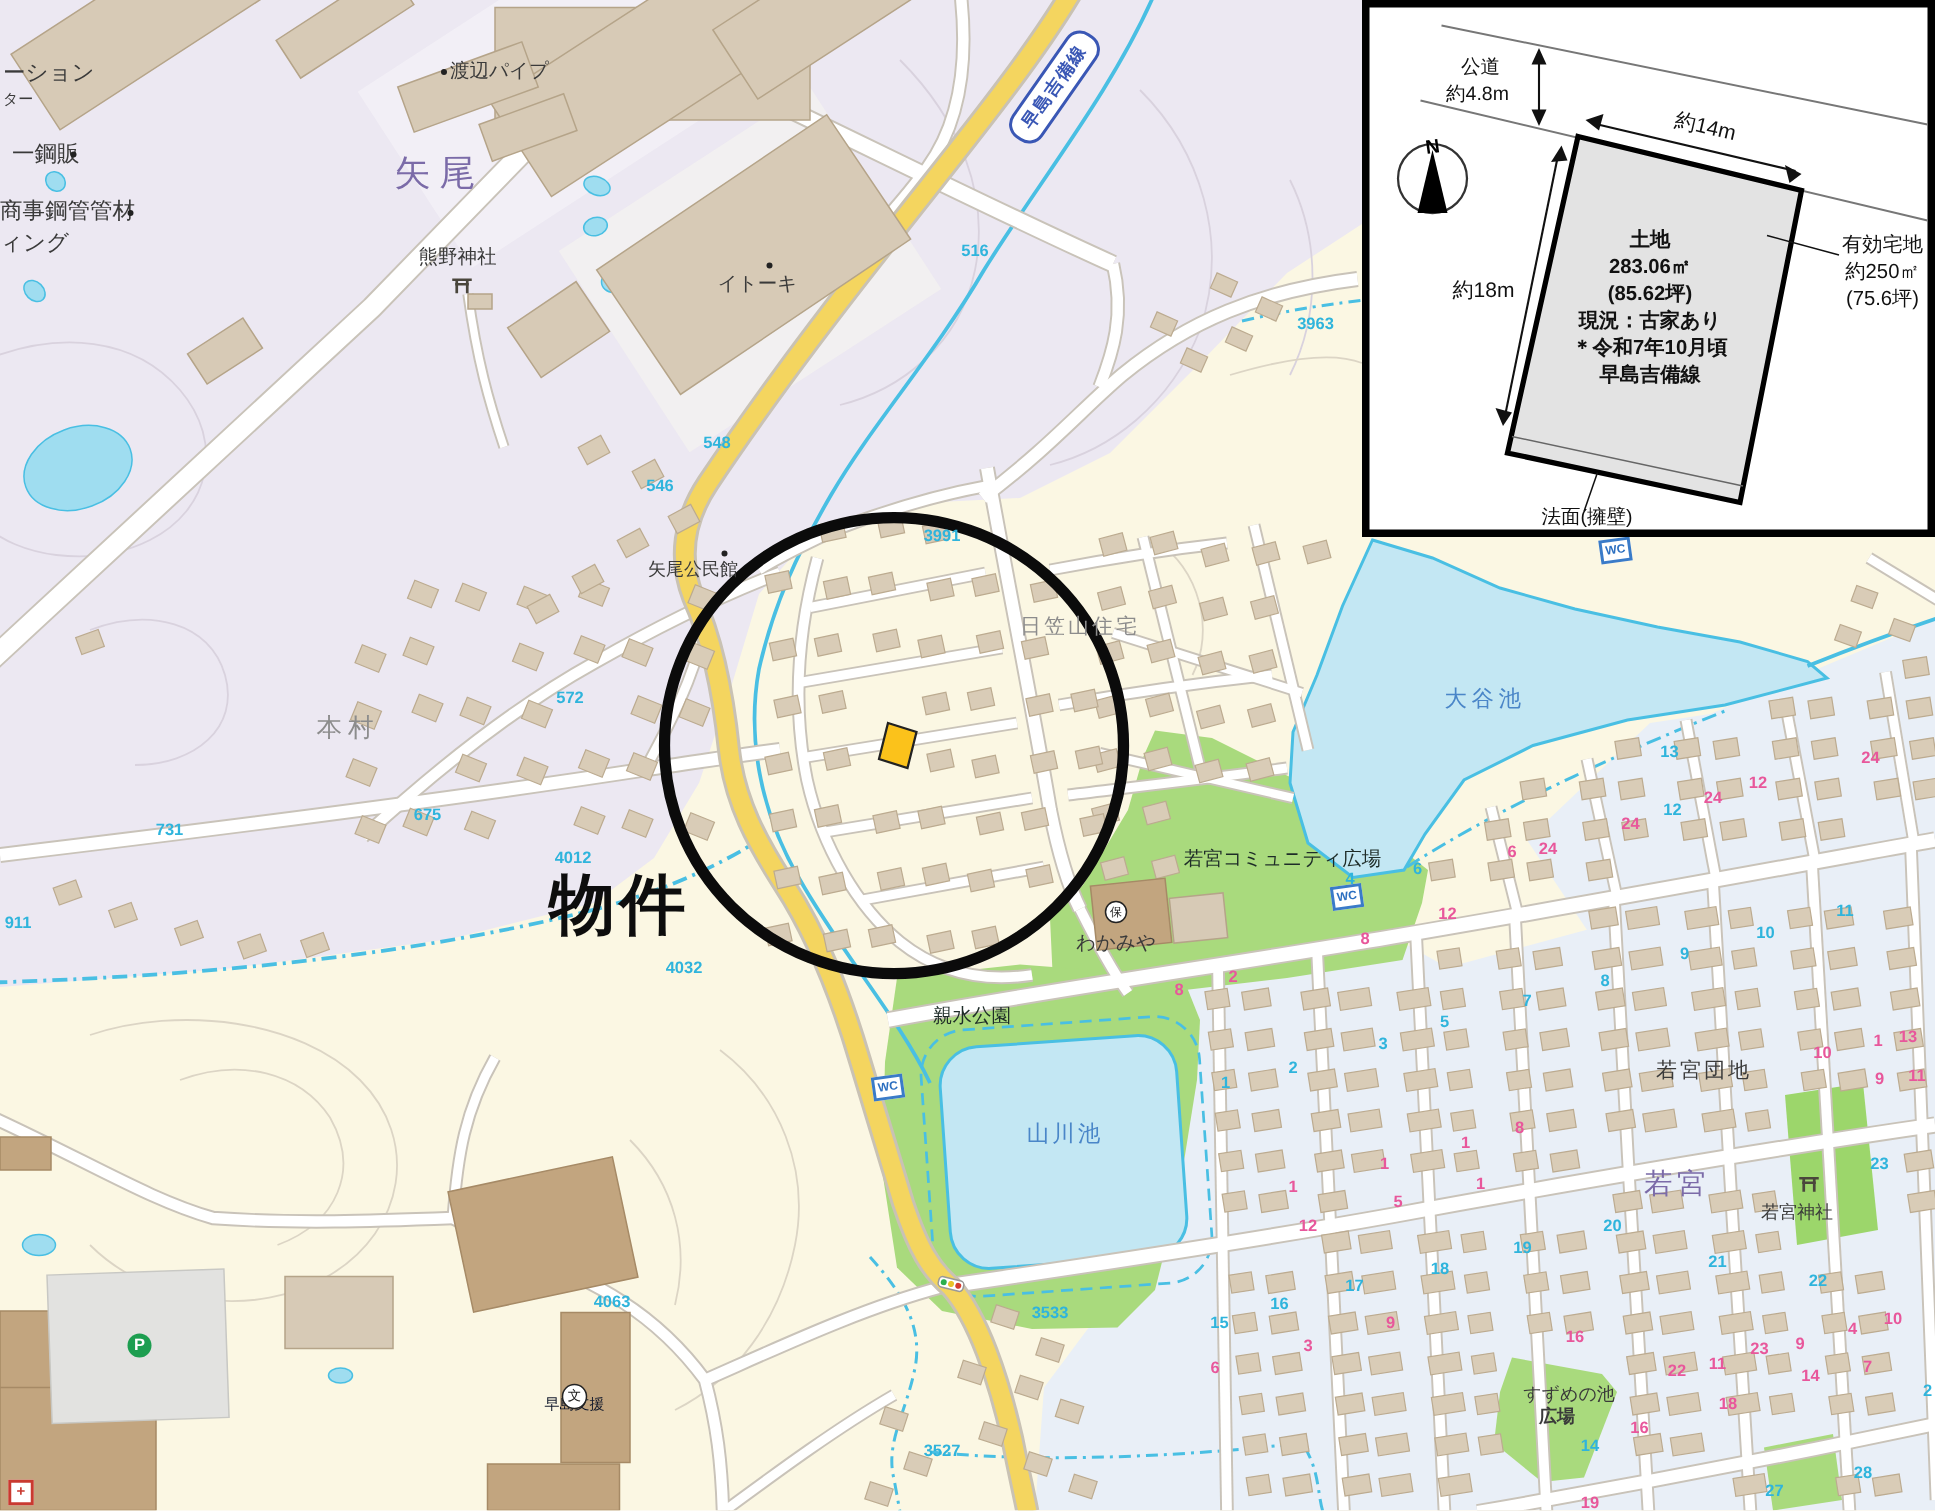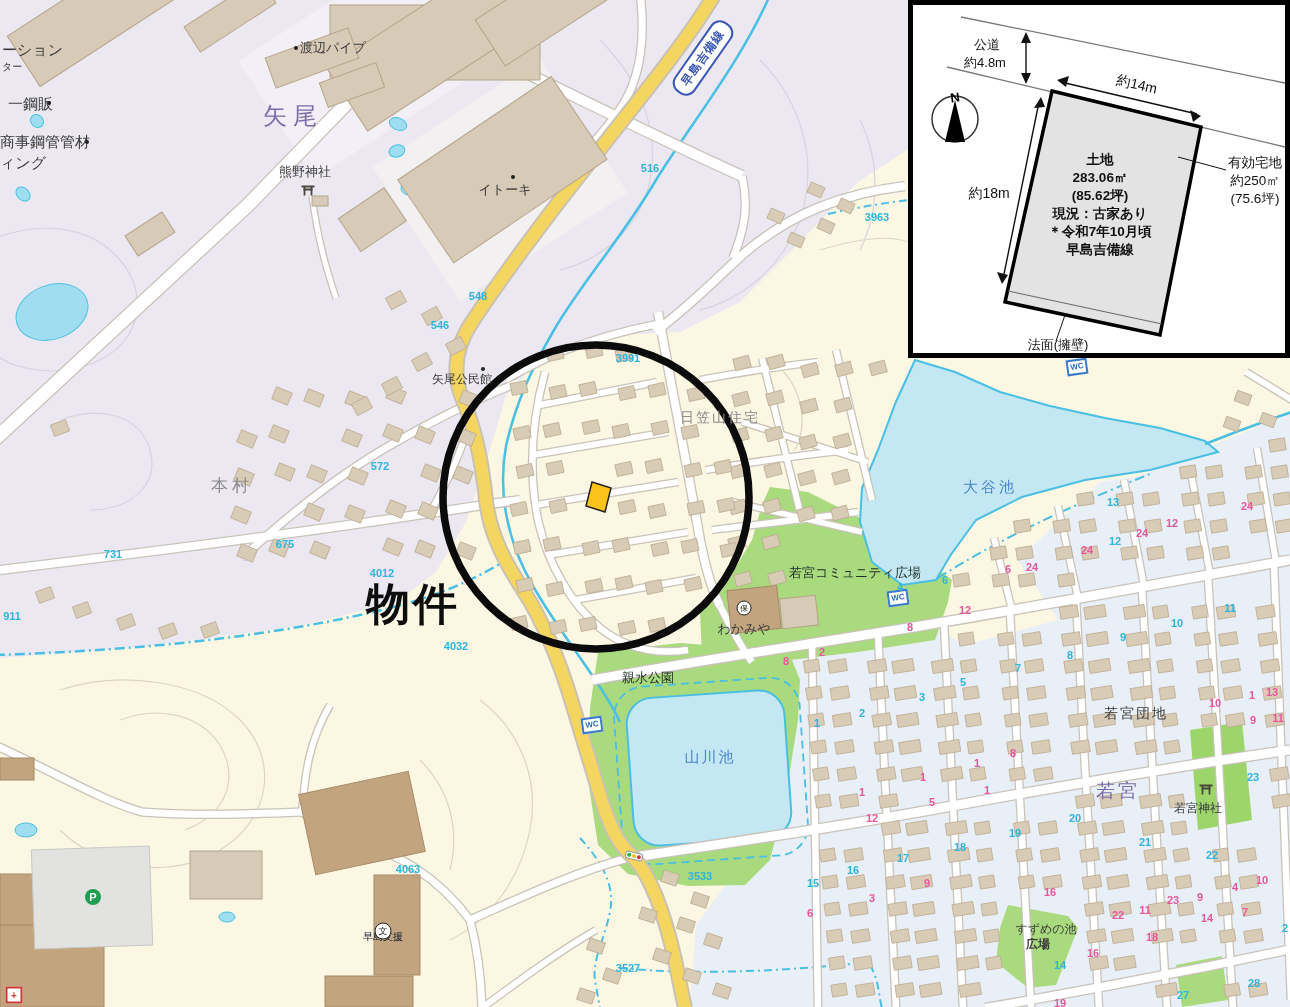--- a/index.html
+++ b/index.html
@@ -579,21 +579,21 @@
   <div class="lbl la" style="left:8px;top:103px;font-size:15px;">一鋼販</div>
   <div class="lbl la" style="left:0px;top:141px;font-size:15px;">商事鋼管管材</div>
   <div class="lbl la" style="left:0px;top:162px;font-size:15px;">ィング</div>
   <div class="lbl" style="left:333px;top:47px;font-size:13px;font-family:Liberation Serif, serif;">渡辺パイプ</div>
   <div class="lbl purple" style="left:293px;top:116px;font-size:24px;letter-spacing:6px;">矢尾</div>
   <div class="lbl" style="left:305px;top:171px;font-size:13px;">熊野神社</div>
   <div class="lbl" style="left:505px;top:189px;font-size:13px;">イトーキ</div>
   <div class="lbl" style="left:462px;top:379px;font-size:12px;">矢尾公民館</div>
   <div class="lbl grayt" style="left:700px;top:417px;font-size:14px;letter-spacing:2px;margin-left:20px;">日笠山住宅</div>
   <div class="lbl grayt" style="left:232px;top:485px;font-size:17px;letter-spacing:4px;">本村</div>
-  <div class="lbl bluet" style="left:990px;top:467px;font-size:15px;letter-spacing:3px;margin-top:20px;">大谷池</div>
+  <div class="lbl bluet" style="left:990px;top:467px;font-size:15px;letter-spacing:3px;">大谷池</div>
   <div class="lbl" style="left:855px;top:572px;font-size:13px;color:#1e2c28;">若宮コミュニティ広場</div>
   <div class="lbl" style="left:744px;top:628px;font-size:13px;">わかみや</div>
   <div class="lbl" style="left:648px;top:677px;font-size:13px;color:#1e2c28;">親水公園</div>
   <div class="lbl bluet" style="left:710px;top:757px;font-size:15px;letter-spacing:2px;">山川池</div>
   <div class="lbl" style="left:1136px;top:713px;font-size:14px;letter-spacing:2px;">若宮団地</div>
   <div class="lbl purple" style="left:1118px;top:790px;font-size:19px;letter-spacing:3px;">若宮</div>
   <div class="lbl" style="left:1198px;top:808px;font-size:12px;">若宮神社</div>
   <div class="lbl" style="left:1046px;top:929px;font-size:12px;">すずめの池</div>
   <div class="lbl" style="left:1038px;top:944px;font-size:12px;font-weight:bold;">広場</div>
   <div class="lbl" style="left:383px;top:937px;font-size:10px;color:#0f172a;">早島支援</div>
@@ -706,21 +706,21 @@
       <span class="num" style="left: 1173px; top: 900px; color: rgb(232, 87, 155);">23</span>
       <span class="num" style="left: 1145px; top: 910px; color: rgb(232, 87, 155);">11</span>
       <span class="num" style="left: 1118px; top: 915px; color: rgb(232, 87, 155);">22</span>
       <span class="num" style="left: 1245px; top: 912px; color: rgb(232, 87, 155);">7</span>
       <span class="num" style="left: 1207px; top: 918px; color: rgb(232, 87, 155);">14</span>
       <span class="num" style="left: 1152px; top: 937px; color: rgb(232, 87, 155);">18</span>
       <span class="num" style="left: 1093px; top: 953px; color: rgb(232, 87, 155);">16</span>
       <span class="num" style="left: 1060px; top: 965px; color: rgb(47, 180, 220);">14</span>
       <span class="num" style="left: 1060px; top: 1003px; color: rgb(232, 87, 155);">19</span>
       <span class="num" style="left: 1285px; top: 928px; color: rgb(47, 180, 220);">2</span>
-      <span class="num" style="left: 1242px; top: 983px; color: rgb(47, 180, 220); margin-left: 12px;">28</span>
+      <span class="num" style="left: 1242px; top: 983px; color: rgb(47, 180, 220);">28</span>
       <span class="num" style="left: 1183px; top: 995px; color: rgb(47, 180, 220);">27</span>
     </div>
 
 <div class="inset">
   <svg width="372" height="348" viewBox="0 0 372 348">
     <line x1="48" y1="12" x2="372" y2="78" stroke="#777" stroke-width="1.3"></line>
     <line x1="34" y1="62" x2="372" y2="142" stroke="#777" stroke-width="1.3"></line>
     <polygon points="139,86 288,122 247,330 92,297" fill="#E3E3E3" stroke="#000" stroke-width="3.5"></polygon>
     <line x1="95" y1="286" x2="249" y2="319" stroke="#666" stroke-width="1"></line>
 

